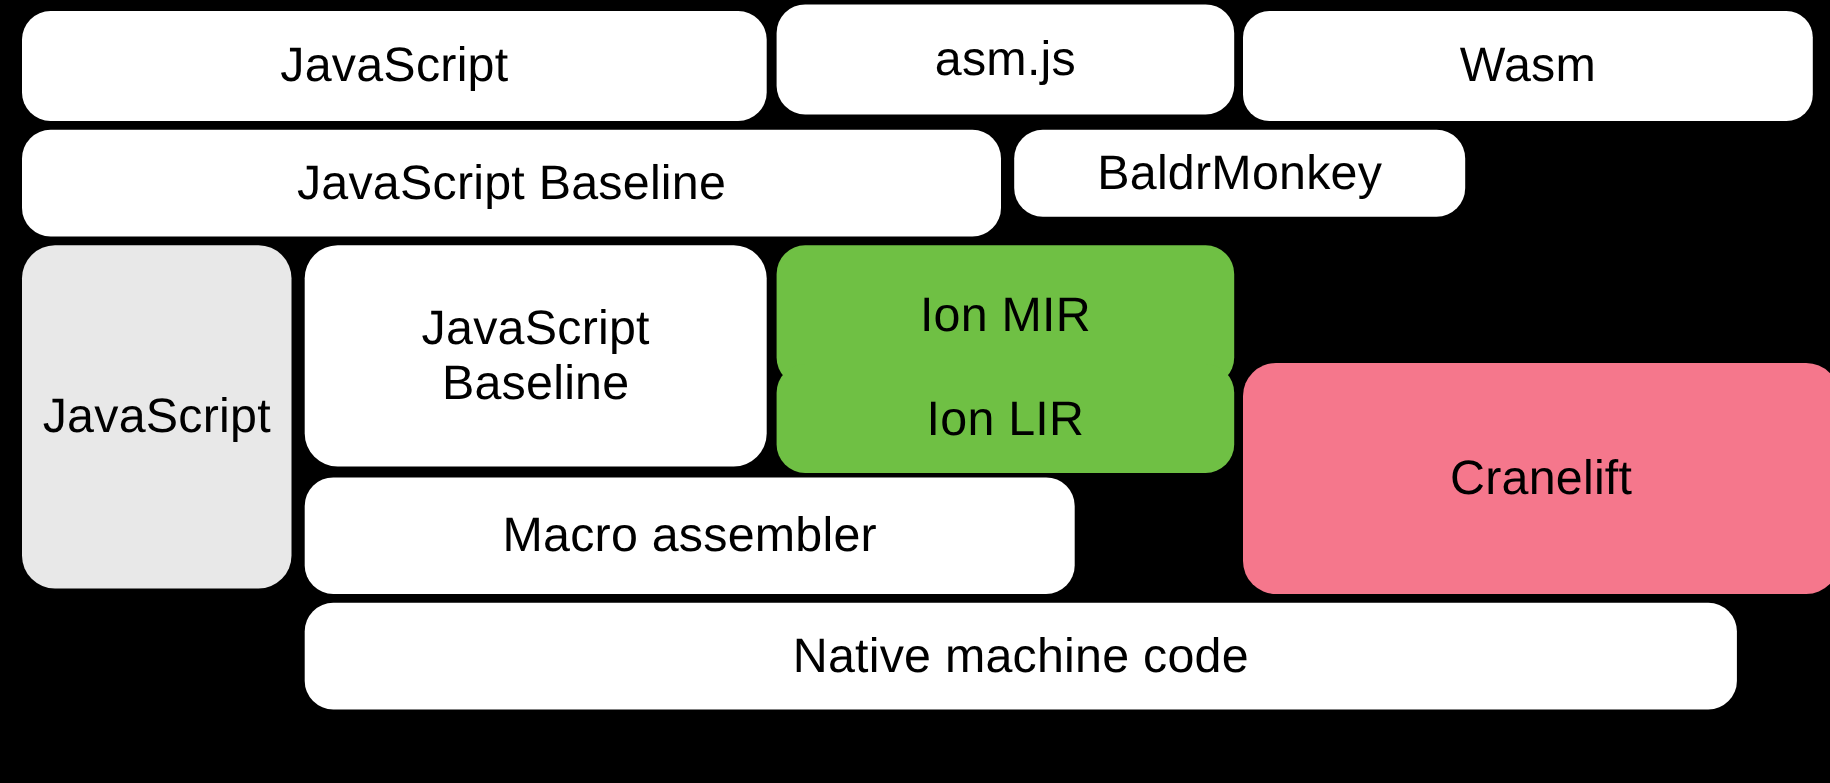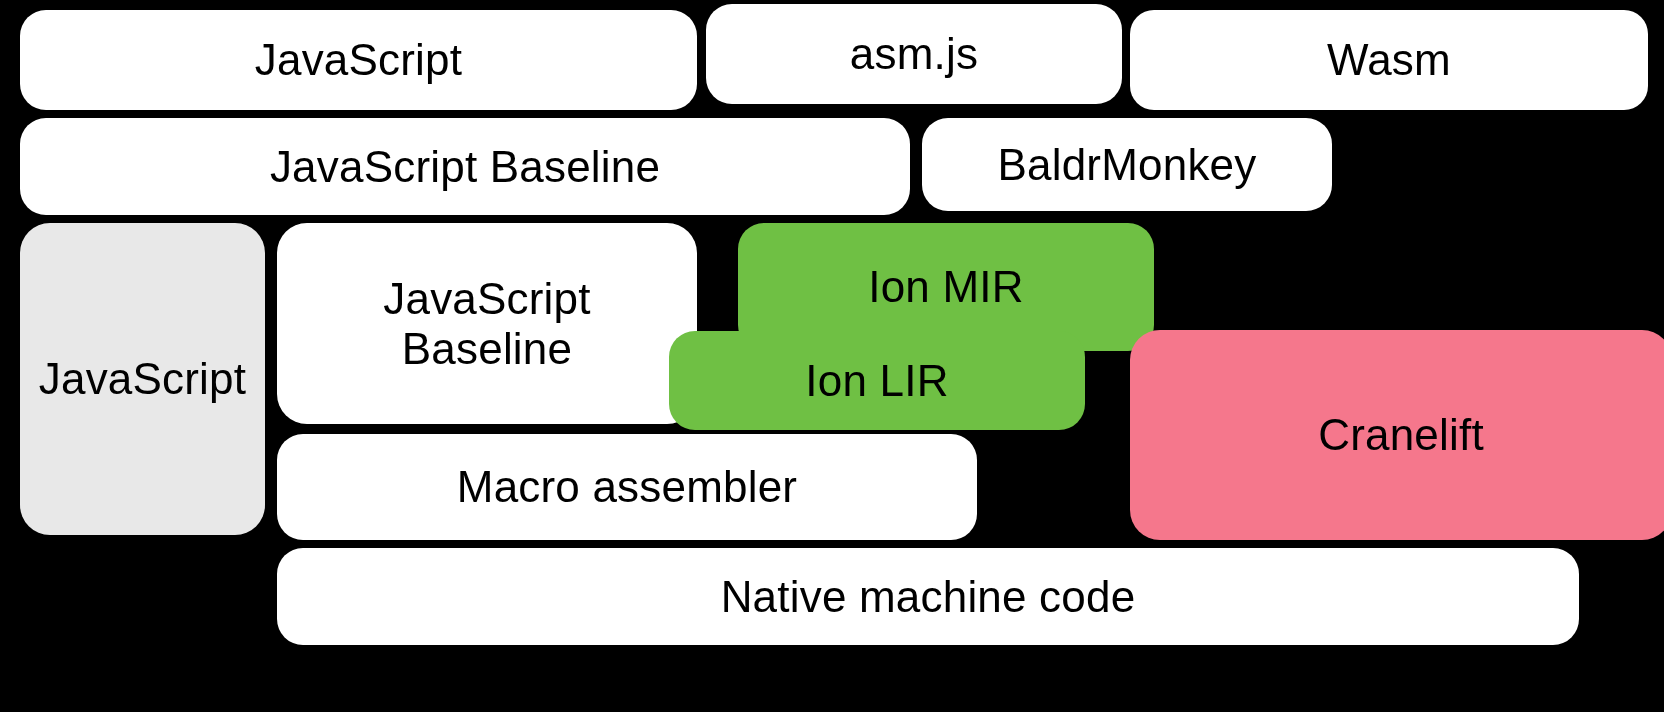--- a/index.html
+++ b/index.html
@@ -41,22 +41,22 @@
   .box.tall   { border-radius: 30px; }
 </style>
 </head>
 <body>
 
 <div id="diagram" style="width: 1664px; height: 712px; background: rgb(0, 0, 0);">
     <div class="box " style="left: 20px; top: 10px; width: 677px; height: 100px;">JavaScript</div>
     <div class="box " style="left: 706px; top: 4px; width: 416px; height: 100px;">asm.js</div>
     <div class="box " style="left: 1130px; top: 10px; width: 518px; height: 100px; border-radius: 24px;">Wasm</div>
     <div class="box " style="left: 20px; top: 118px; width: 890px; height: 97px;">JavaScript Baseline</div>
-    <div class="box " style="left: 922px; top: 118px; width: 410px; height: 93px;">BaldrMonkey</div>
+    <div class="box " style="left: 922px; top: 118px; width: 410px; height: 79px;">BaldrMonkey</div>
     <div class="box gray tall" style="left: 20px; top: 223px; width: 245px; height: 312px;">JavaScript</div>
     <div class="box tall" style="left: 277px; top: 223px; width: 420px; height: 201px;">JavaScript
 Baseline</div>
-    <div class="box green" style="left: 706px; top: 223px; width: 416px; height: 128px; margin-left: 32px;">Ion MIR</div>
-    <div class="box green" style="left: 669px; top: 331px; width: 416px; height: 99px;">Ion LIR</div>
+    <div class="box green" style="left: 706px; top: 223px; width: 416px; height: 128px;">Ion MIR</div>
+    <div class="box green" style="left: 706px; top: 331px; width: 416px; height: 99px;">Ion LIR</div>
     <div class="box pink tall" style="left: 1130px; top: 330px; width: 542px; height: 210px;">Cranelift</div>
     <div class="box " style="left: 277px; top: 434px; width: 700px; height: 106px;">Macro assembler</div>
     <div class="box " style="left: 277px; top: 548px; width: 1302px; height: 97px;">Native machine code</div>
   </div>
 
 </body></html>

